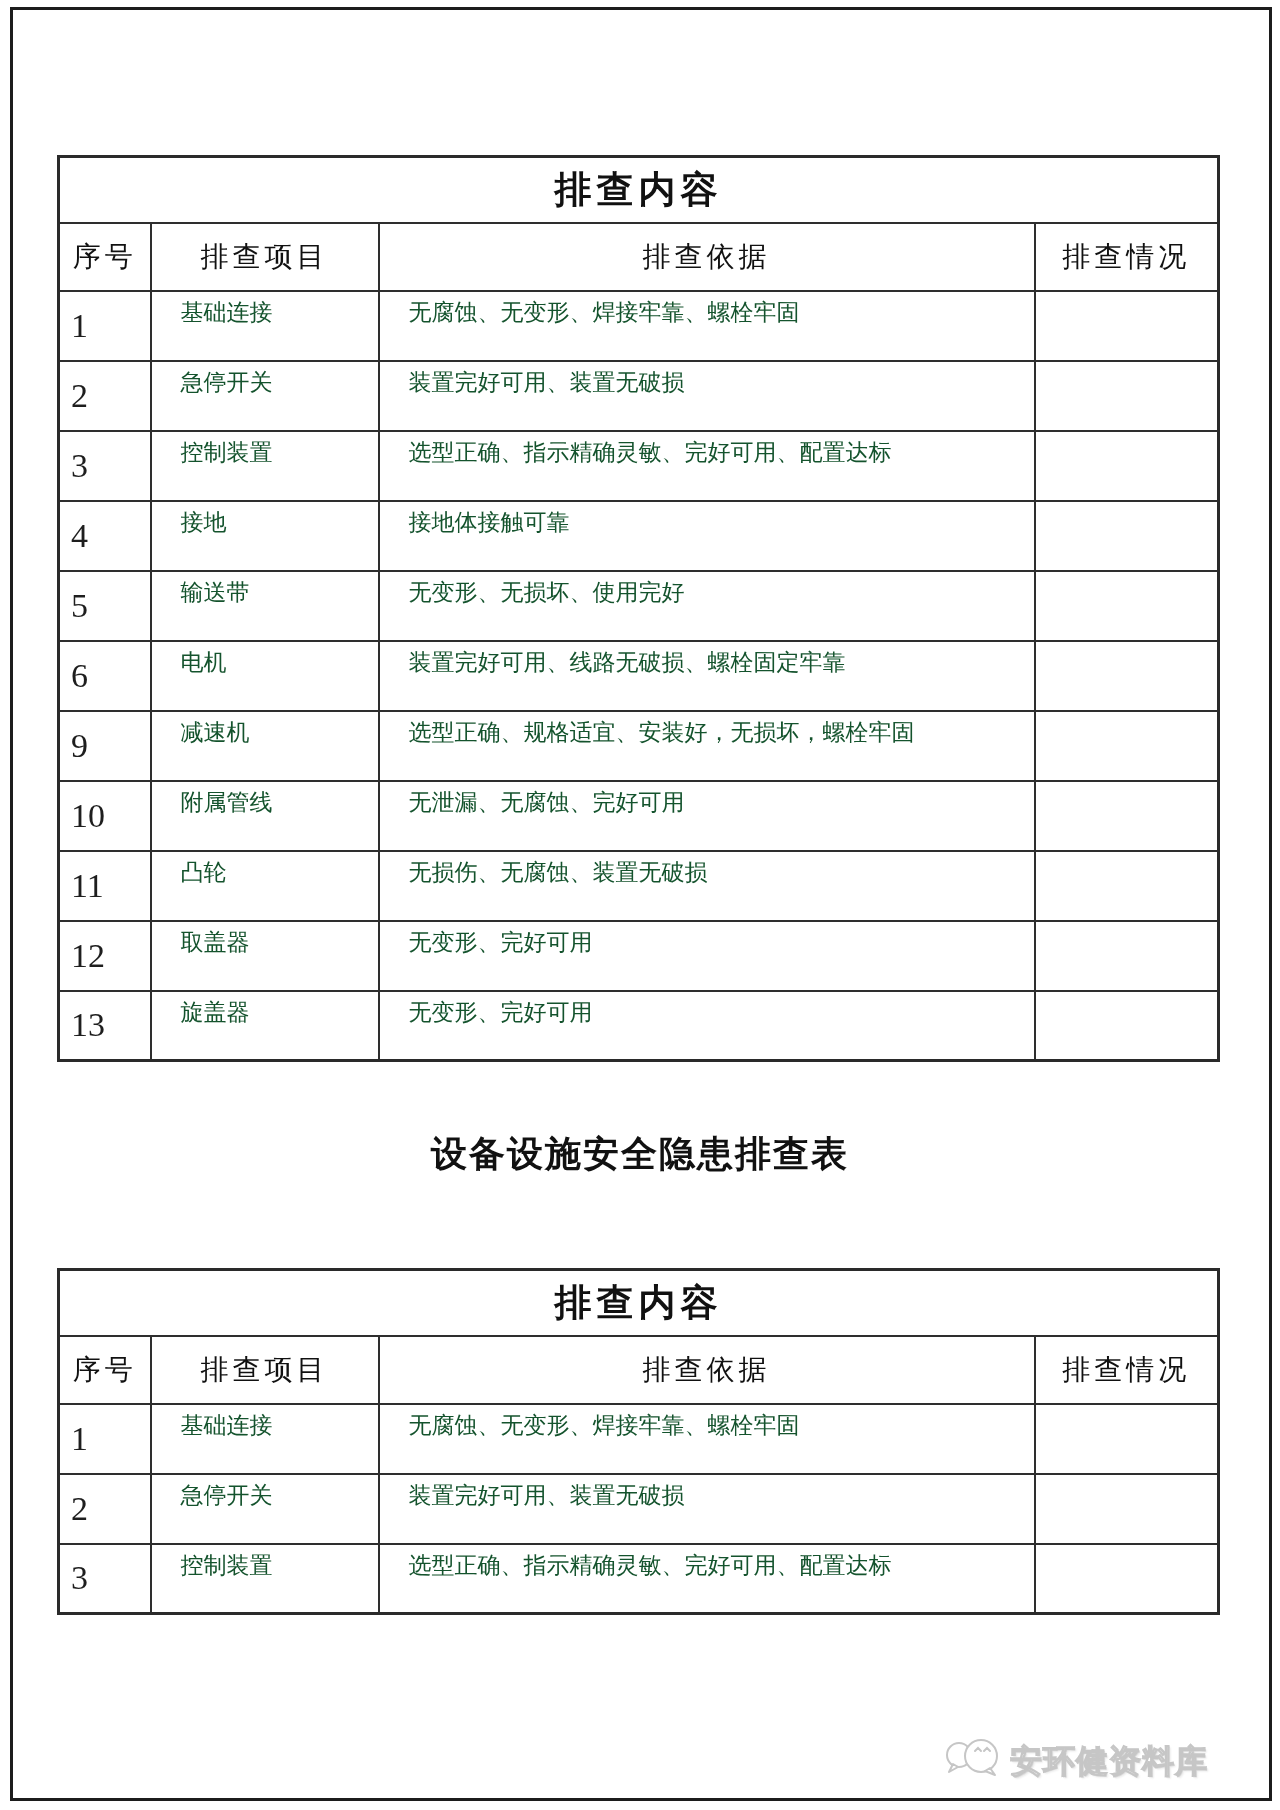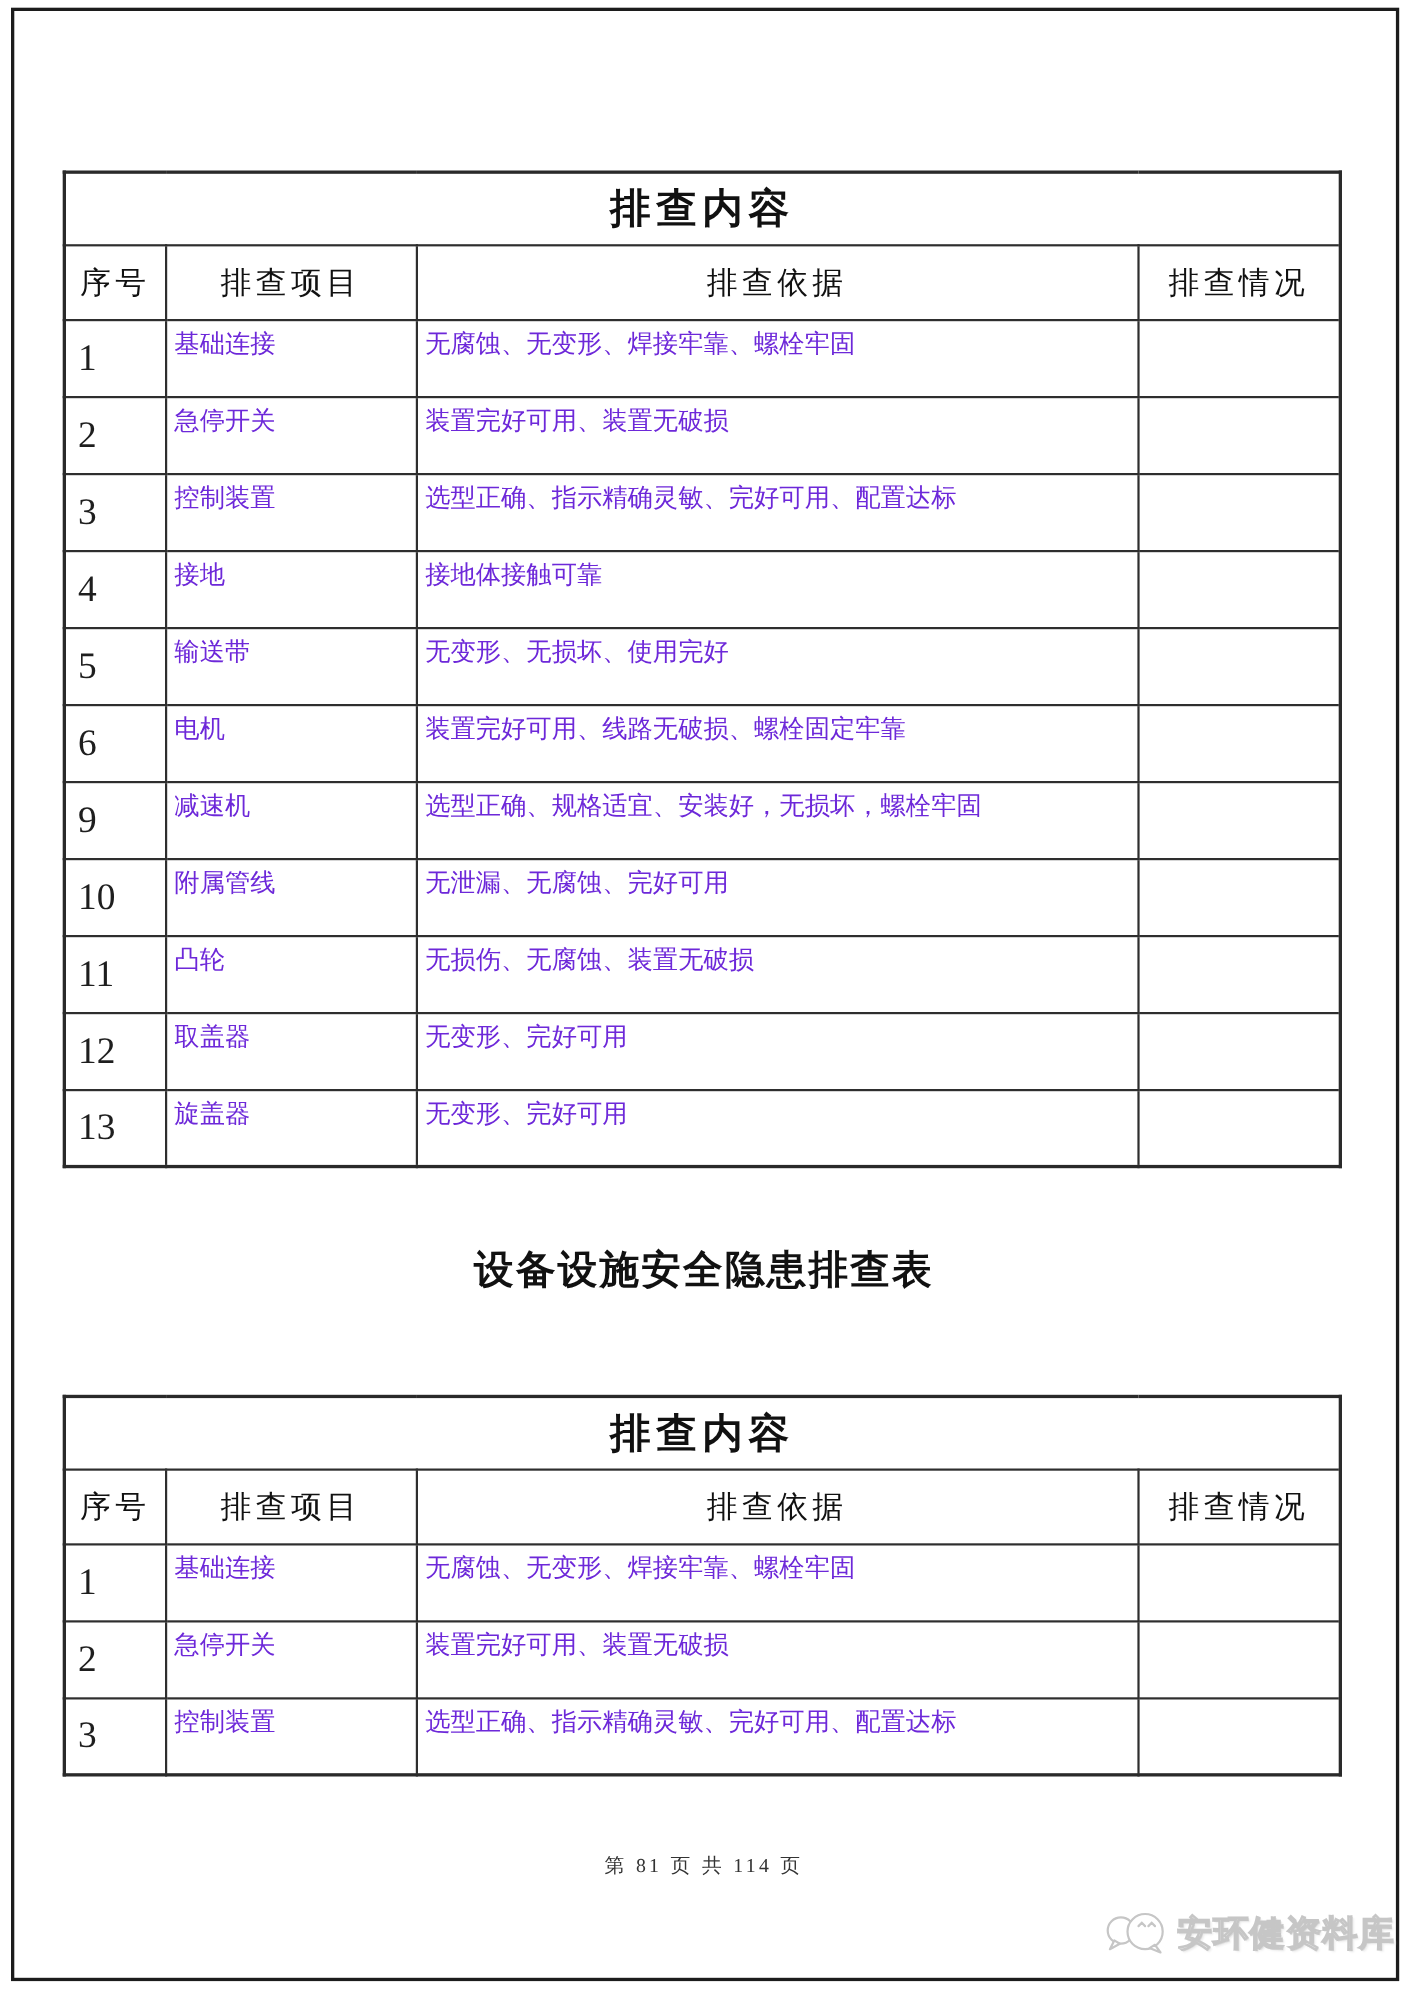--- a/index.html
+++ b/index.html
@@ -55,24 +55,24 @@
   tr.data-row{height:70px;}
   td.no{
     vertical-align:middle;
     padding-left:11px;
     font-size:34px;
     line-height:1;
     color:#1e1e1e;
   }
   td.item,td.basis{
     vertical-align:top;
-    padding:7px 6px 0 7px;
+    padding:7px 6px 0 29px;
     font-size:23px;
     line-height:1.25;
-    color:#6d28d9;
+    color:#14532d;
   }
   td.status{vertical-align:top;}
   .section-title{
     position:absolute;
     left:0;top:1130px;
     width:100%;
     text-align:center;
     font-size:36px;
     font-weight:bold;
     letter-spacing:2px;
@@ -91,23 +91,23 @@
     position:absolute;
     left:0;top:1684px;
     width:100%;
     text-align:center;
     font-size:18px;
     letter-spacing:3px;
     color:#333;
   }
   .watermark{
     position:absolute;
-    left:1004px;top:1736px;
+    left:944px;top:1736px;
     display:flex;
-    align-items:flex-start;
+    align-items:flex-end;
     gap:8px;
   }
   .watermark-text{
     font-family:"Liberation Sans","DejaVu Sans",sans-serif;
     font-size:32px;
     font-weight:bold;
     letter-spacing:1px;
     color:#ffffff;
     -webkit-text-stroke:1.2px #c6c6c6;
     text-shadow:1px 1px 0 #dcdcdc,2px 2px 2px #ececec;
@@ -243,21 +243,20 @@
         </tr>
         <tr class="data-row">
           <td class="no">3</td>
           <td class="item">控制装置</td>
           <td class="basis">选型正确、指示精确灵敏、完好可用、配置达标</td>
           <td class="status"></td>
         </tr>
       </tbody>
   </table>
 
-  <div class="page-footer">第 81 页 共 114 页</div>
 
   <div class="watermark">
     <span>
       <svg width="58" height="44" viewBox="0 0 58 44">
         <g fill="#ffffff" stroke="#c6c6c6" stroke-width="2">
           <circle cx="15" cy="19" r="12"></circle>
           <path d="M9 28 L5 36 L14 31 Z" stroke-linejoin="round"></path>
           <circle cx="37" cy="20" r="16"></circle>
           <path d="M46 32 L51 39 L41 35 Z" stroke-linejoin="round"></path>
         </g>

